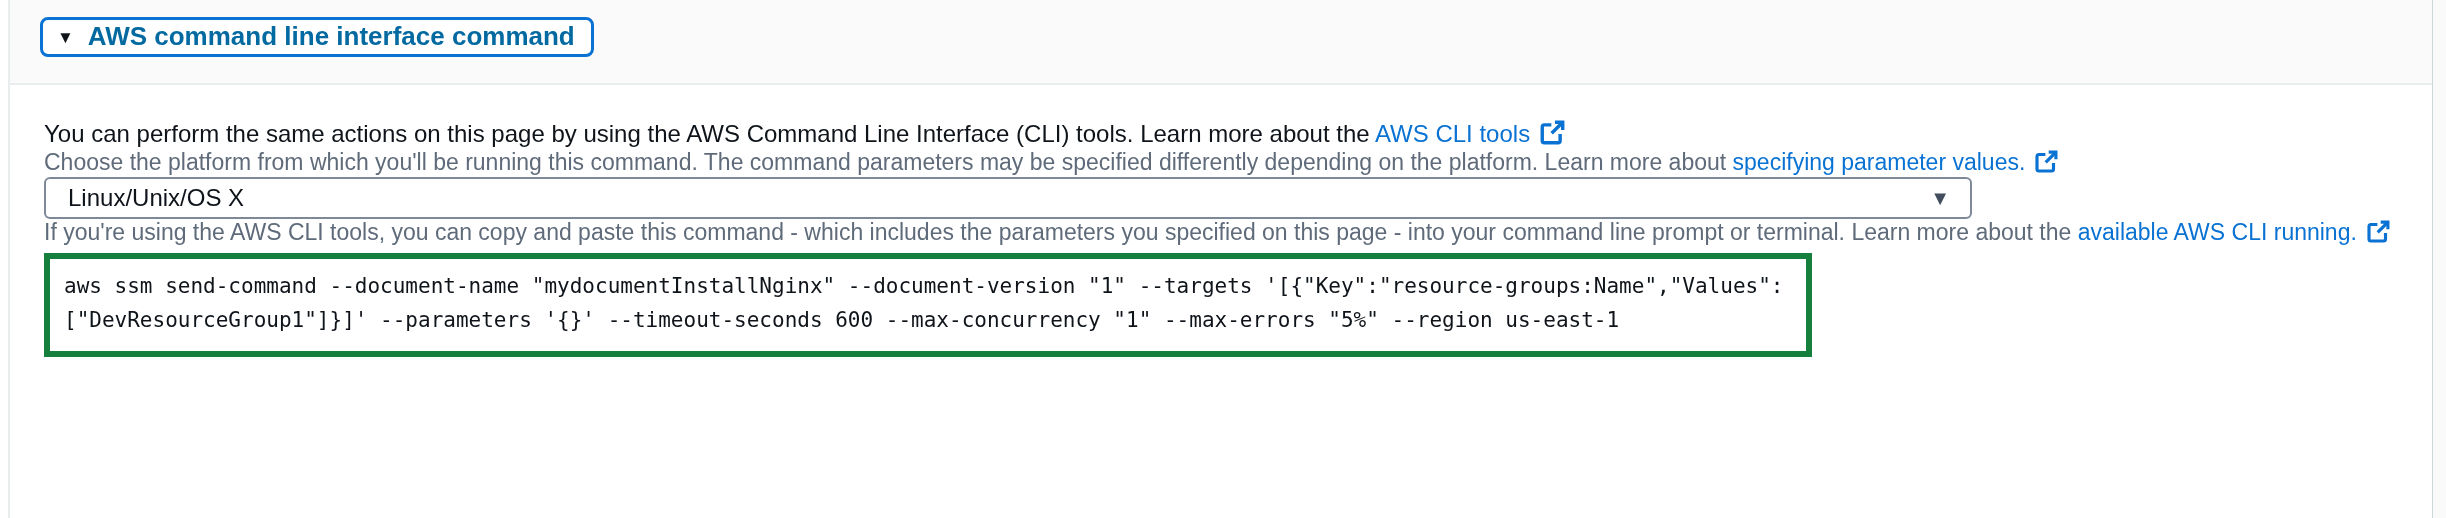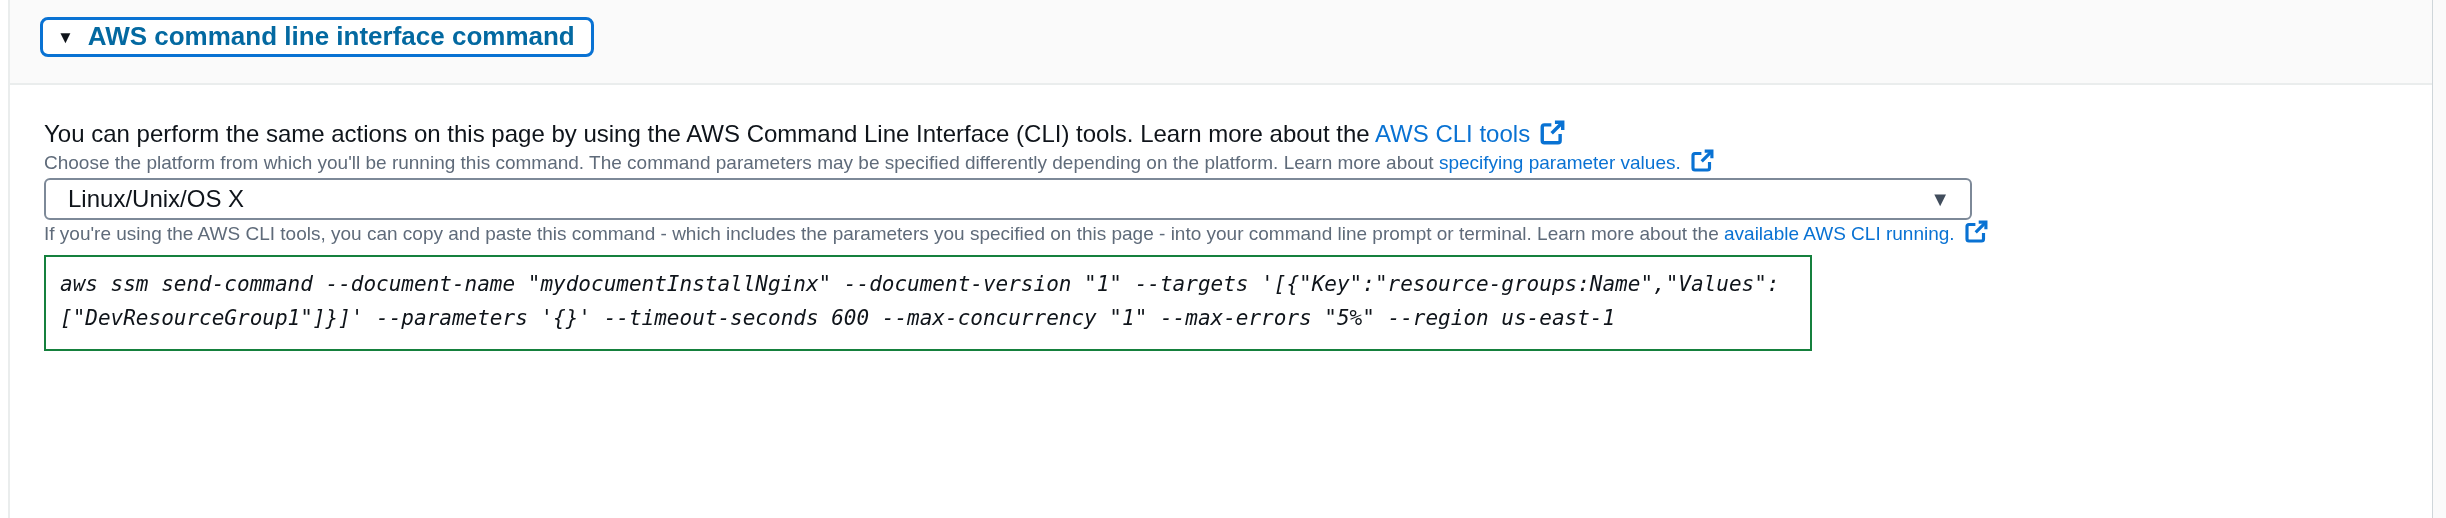--- a/index.html
+++ b/index.html
@@ -87,21 +87,21 @@
     margin-left: 9px;
     vertical-align: -4px;
   }
   .field-label {
     margin-top: 36px;
     font-size: 25px;
     line-height: 28px;
     color: #0f141a;
   }
   .field-desc {
-    font-size: 19px;
+    font-size: 23px;
     line-height: 26px;
     color: #5f6b7a;
     white-space: nowrap;
   }
   .field-desc .ext-icon { width: 24px; height: 24px; vertical-align: -4px; }
   .select {
     margin-top: 2px;
     width: 1928px;
     height: 42px;
     background: #ffffff;
@@ -121,23 +121,22 @@
   .select-caret {
     font-size: 20px;
     color: #414d5c;
     line-height: 1;
   }
   .cli-label { margin-top: 40px; }
   .code-box {
     margin-top: 8px;
     width: 1768px;
     background: #ffffff;
-    border: 2px solid #15803d;
+    border: 6px solid #15803d;
     padding: 10px 14px 14px 14px;
-    font-style: italic;
   }
   .code-line {
     font-family: "DejaVu Sans Mono", monospace;
     font-size: 21px;
     line-height: 34px;
     color: #0f141a;
     white-space: pre;
   }
 </style>
 </head>

